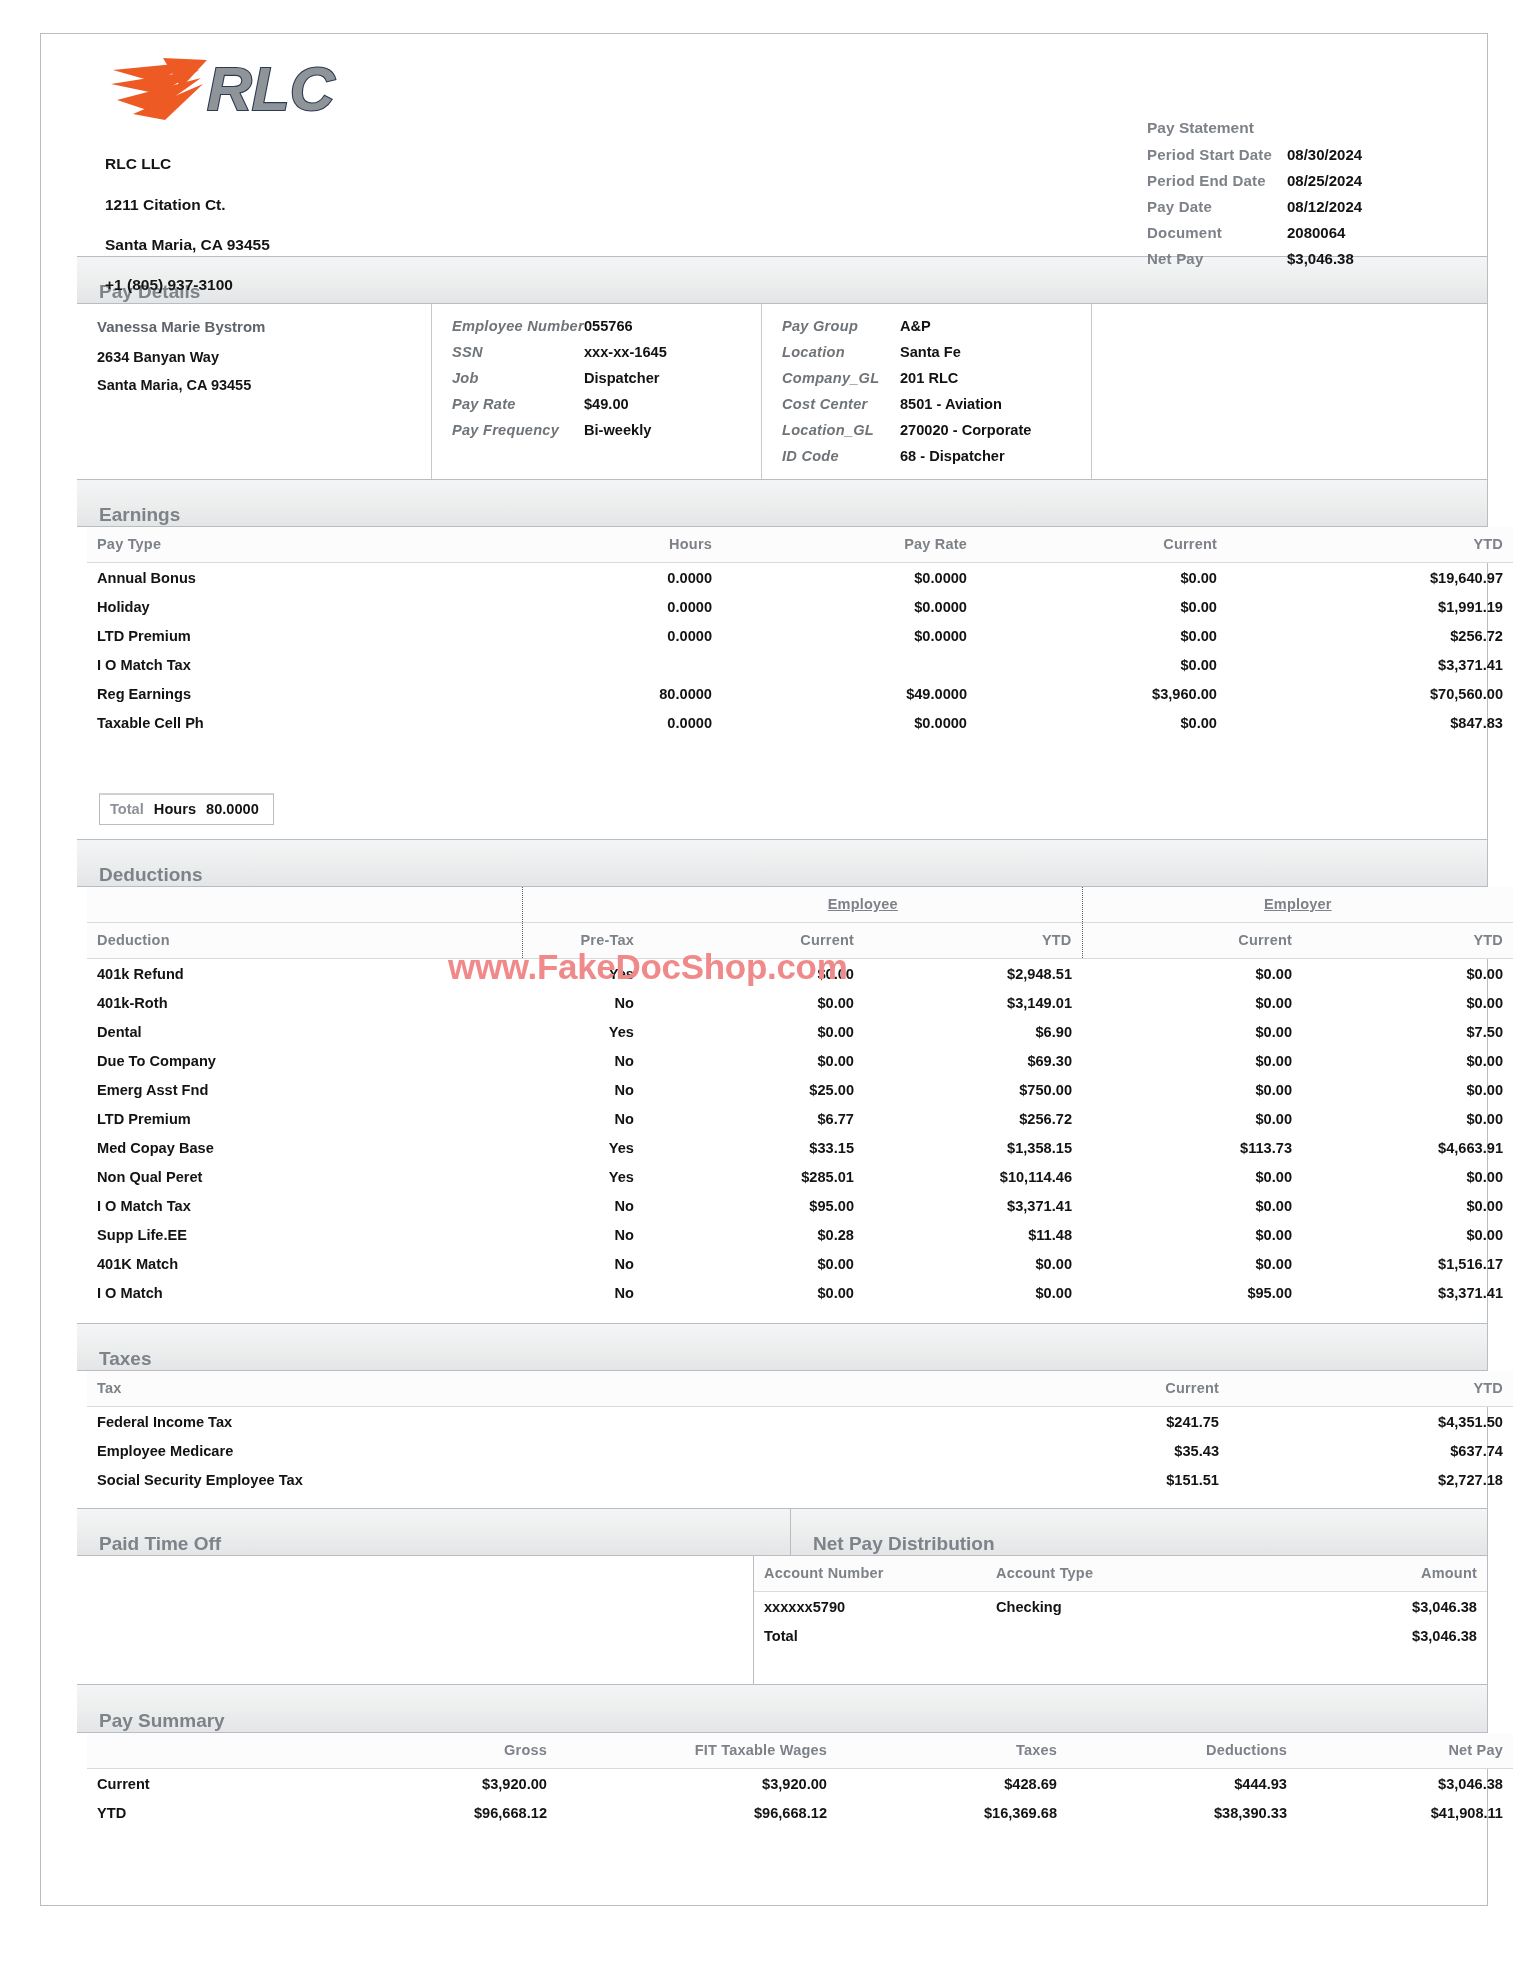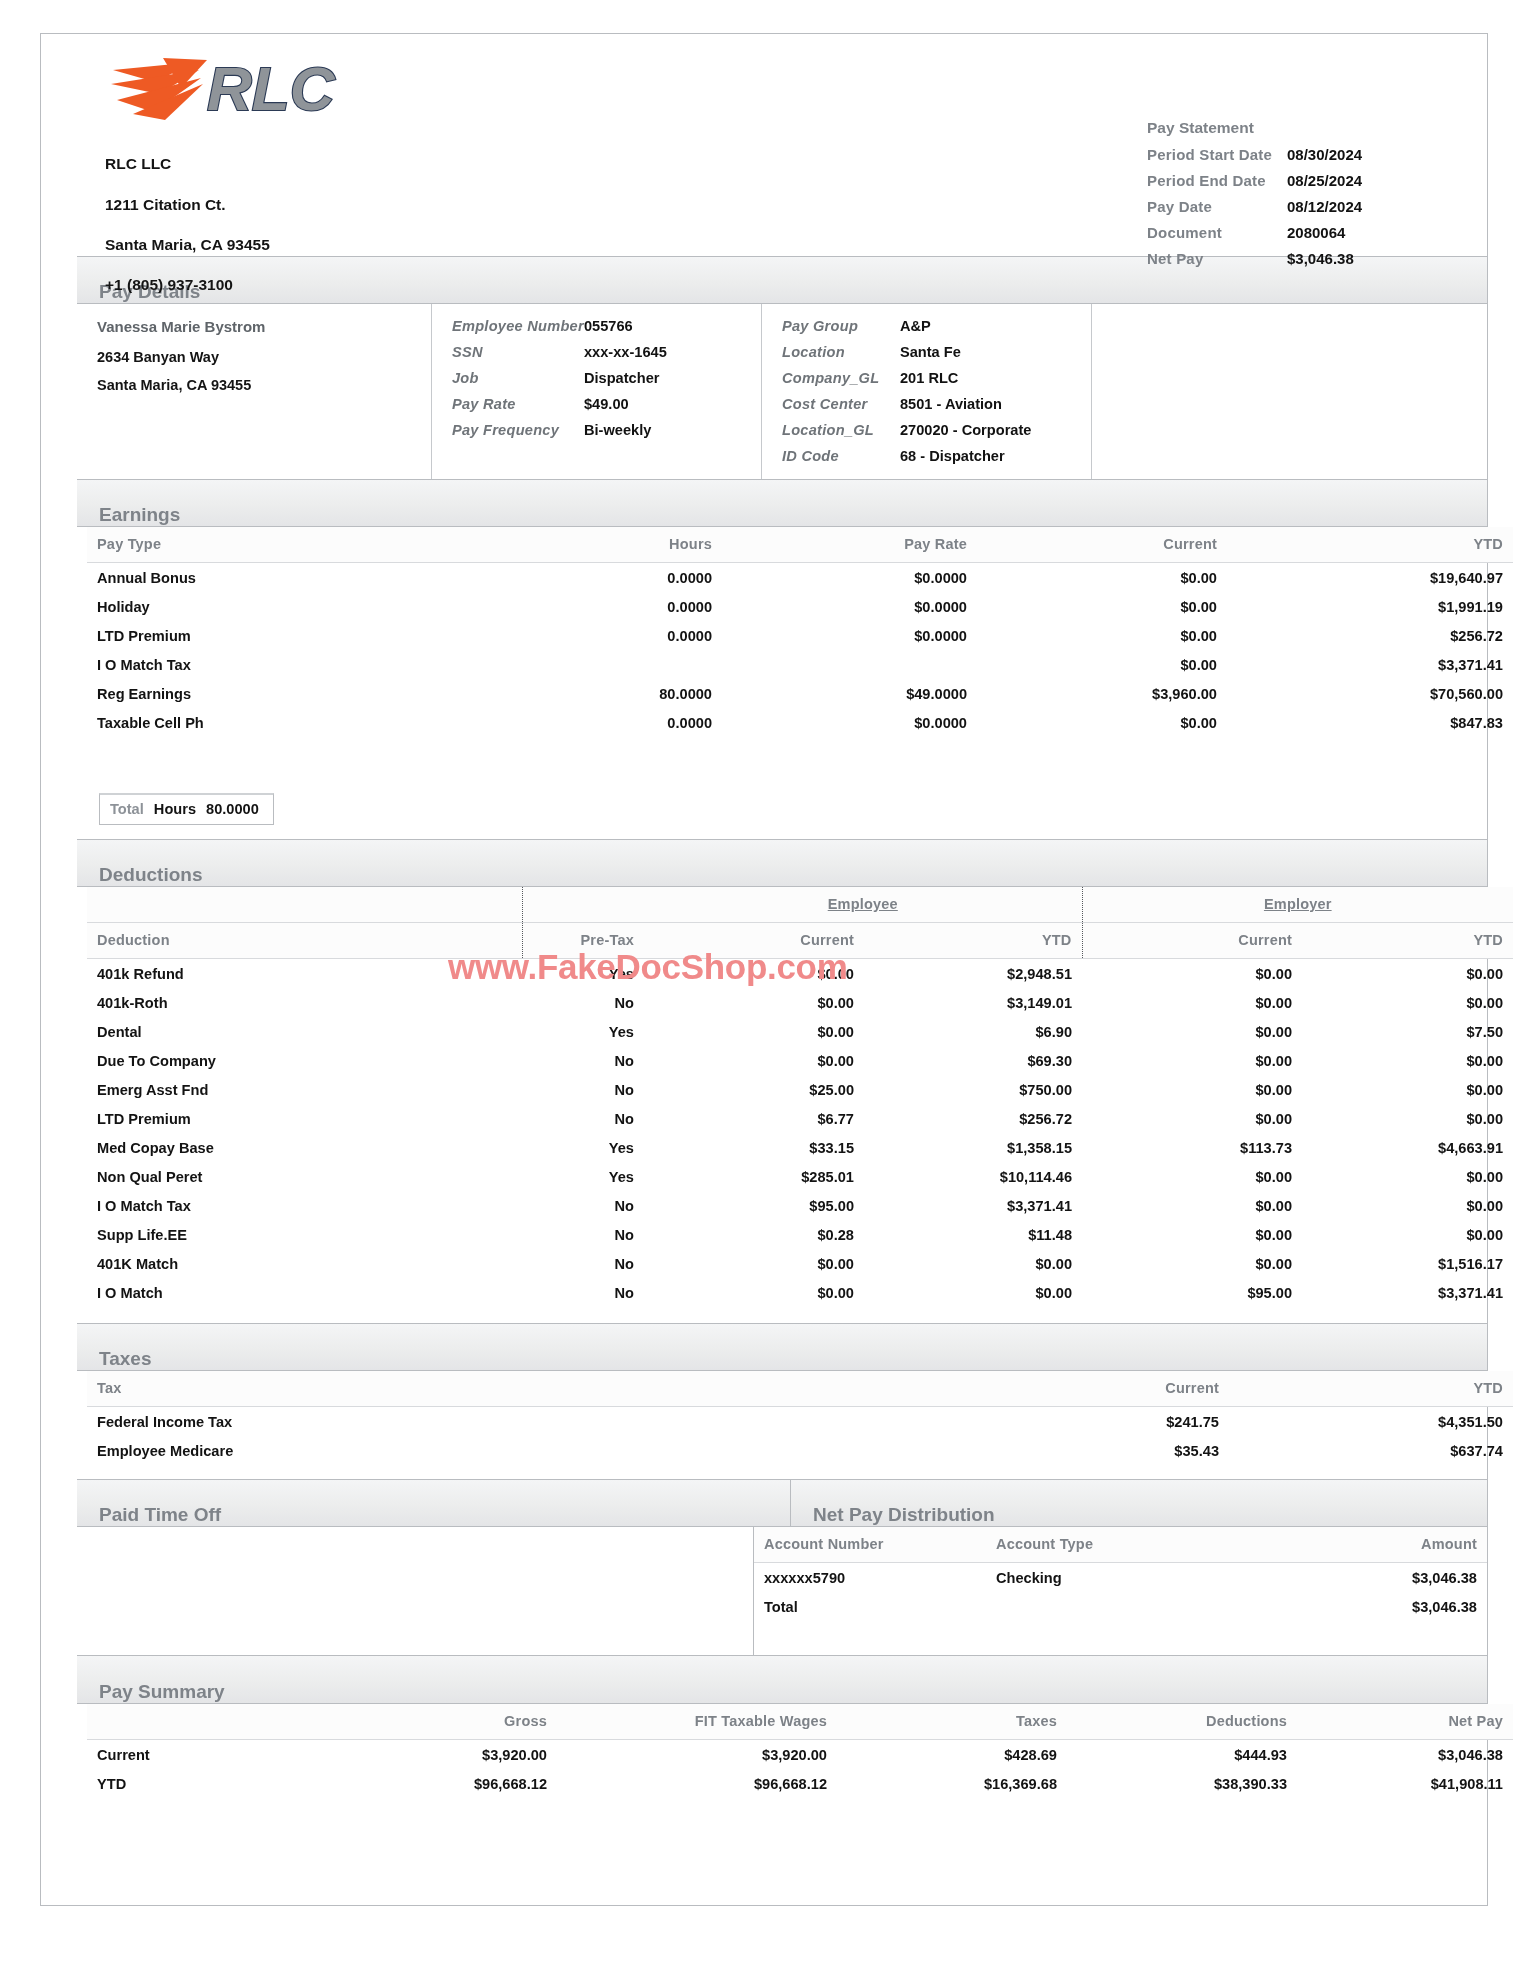--- a/index.html
+++ b/index.html
@@ -561,20 +561,25 @@
       <tbody>
         <tr>
           <td class="ta-l">Federal  Income  Tax</td>
           <td class="ta-r">$241.75</td>
           <td class="ta-r">$4,351.50</td>
         </tr>
         <tr>
           <td class="ta-l">Employee   Medicare</td>
           <td class="ta-r">$35.43</td>
           <td class="ta-r">$637.74</td>
+        </tr>
+        <tr>
+          <td class="ta-l">Social  Security  Employee  Tax</td>
+          <td class="ta-r">$151.51</td>
+          <td class="ta-r">$2,727.18</td>
         </tr>
       </tbody>
     </table>
     <div style="height:14px"></div>
   </div>
 
   <div class="split">
     <div class="left">
       <div class="secbar" style="border-left:none">
         <span class="secbar-title">Paid Time Off</span>

